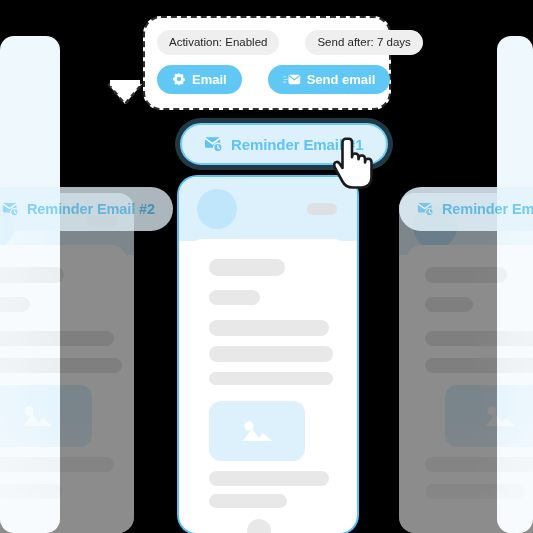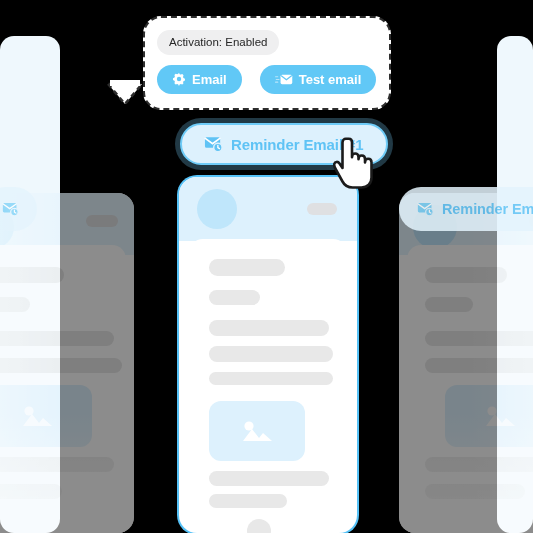--- a/index.html
+++ b/index.html
@@ -159,21 +159,21 @@
     width: 248px;
     background: #ffffff;
     border: 2.5px dashed #2d2d2d;
     border-radius: 18px;
     padding: 12px 12px 14px 12px;
     box-sizing: border-box;
     z-index: 40;
   }
   .tt-row {
     display: flex;
-    gap: 18px;
+    gap: 26px;
     margin-bottom: 10px;
   }
   .tt-row:last-child { margin-bottom: 0; }
   .chip {
     background: #efeff0;
     color: #262626;
     border-radius: 16px;
     font-size: 11.5px;
     padding: 6px 12px;
     white-space: nowrap;
@@ -298,20 +298,21 @@
 
   <div class="node-pill" id="pill-left">
     <span class="icon">
       <svg width="17" height="16" viewBox="0 0 20 18">
         <path d="M1 3.4A1.6 1.6 0 0 1 2.6 1.8h12.8A1.6 1.6 0 0 1 17 3.4v8A1.6 1.6 0 0 1 15.4 13H2.6A1.6 1.6 0 0 1 1 11.4Z" fill="#7ad0f7"></path>
         <path d="M1.3 3.1 9 8.6l7.7-5.5" stroke="#ffffff" stroke-width="1.7" fill="none" stroke-linecap="round"></path>
         <circle cx="14.6" cy="12.6" r="4.4" fill="#7ad0f7" stroke="#e4f4fd" stroke-width="1.5"></circle>
         <path d="M14.6 10.4v2.4l1.7 1" stroke="#ffffff" stroke-width="1.4" fill="none" stroke-linecap="round"></path>
       </svg>
     </span>
+    <span class="label">Reminder Email #2</span>
   </div>
 
   <div class="node-pill" id="pill-right">
     <span class="icon">
       <svg width="17" height="16" viewBox="0 0 20 18">
         <path d="M1 3.4A1.6 1.6 0 0 1 2.6 1.8h12.8A1.6 1.6 0 0 1 17 3.4v8A1.6 1.6 0 0 1 15.4 13H2.6A1.6 1.6 0 0 1 1 11.4Z" fill="#7ad0f7"></path>
         <path d="M1.3 3.1 9 8.6l7.7-5.5" stroke="#ffffff" stroke-width="1.7" fill="none" stroke-linecap="round"></path>
         <circle cx="14.6" cy="12.6" r="4.4" fill="#7ad0f7" stroke="#e4f4fd" stroke-width="1.5"></circle>
         <path d="M14.6 10.4v2.4l1.7 1" stroke="#ffffff" stroke-width="1.4" fill="none" stroke-linecap="round"></path>
       </svg>
@@ -327,20 +328,21 @@
         <circle cx="14.6" cy="12.6" r="4.4" fill="#5fc3f5" stroke="#ddf1fd" stroke-width="1.5"></circle>
         <path d="M14.6 10.4v2.4l1.7 1" stroke="#ffffff" stroke-width="1.4" fill="none" stroke-linecap="round"></path>
       </svg>
     </span>
     <span class="label">Reminder Email #1</span>
   </div>
 
   <div id="tooltip">
     <div class="tt-row">
       <div class="chip">Activation: Enabled</div>
+      <div class="chip">Send after: 7 days</div>
     </div>
     <div class="tt-row">
       <button class="btn">
         <span class="icon">
           <svg width="14" height="14" viewBox="0 0 20 20">
             <path fill="#ffffff" d="M10 0.8 11.1 3.1a7.3 7.3 0 0 1 1.6.66L15.1 3l1.9 1.9-0.77 2.4a7.3 7.3 0 0 1 .66 1.6l2.3 1.1v2.7l-2.3 1.1a7.3 7.3 0 0 1-.66 1.6L17 17.2 15.1 19.1l-2.4-.77a7.3 7.3 0 0 1-1.6.66L10 21.2 8.9 18.9a7.3 7.3 0 0 1-1.6-.66L4.9 19.1 3 17.2l.77-2.4a7.3 7.3 0 0 1-.66-1.6L0.8 12.1V9.4l2.3-1.1a7.3 7.3 0 0 1 .66-1.6L3 4.3 4.9 2.4l2.4.77A7.3 7.3 0 0 1 8.9 2.5Z" transform="translate(0,-0.6) scale(0.93) translate(0.7,0.9)"></path>
             <circle cx="10" cy="10" r="3.1" fill="#61c8f6"></circle>
           </svg>
         </span>
         <span>Email</span>
@@ -348,21 +350,21 @@
       <button class="btn">
         <span class="icon">
           <svg width="18" height="13" viewBox="0 0 24 16">
             <rect x="0" y="3.6" width="4.4" height="1.5" rx="0.75" fill="#ffffff" opacity="0.55"></rect>
             <rect x="0.9" y="7.2" width="5.2" height="1.5" rx="0.75" fill="#ffffff" opacity="0.55"></rect>
             <rect x="0" y="10.8" width="4.4" height="1.5" rx="0.75" fill="#ffffff" opacity="0.55"></rect>
             <rect x="7.4" y="1.6" width="15.6" height="12.6" rx="2.1" fill="#ffffff"></rect>
             <path d="M8.3 3.1 15.2 8.4 22.1 3.1" stroke="#61c8f6" stroke-width="1.7" fill="none" stroke-linecap="round" stroke-linejoin="round"></path>
           </svg>
         </span>
-        <span>Test email</span>
+        <span>Send email</span>
       </button>
     </div>
   </div>
 
   <svg id="tt-notch" viewBox="0 0 34 22">
     <path d="M0 0 L17 20 L34 0 Z" fill="#ffffff" stroke="#2d2d2d" stroke-width="2.5" stroke-dasharray="5 4" stroke-linejoin="round"></path>
     <rect x="2" y="-4" width="30" height="6" fill="#ffffff"></rect>
   </svg>
 
   <svg id="cursor" viewBox="0 0 46 58">

